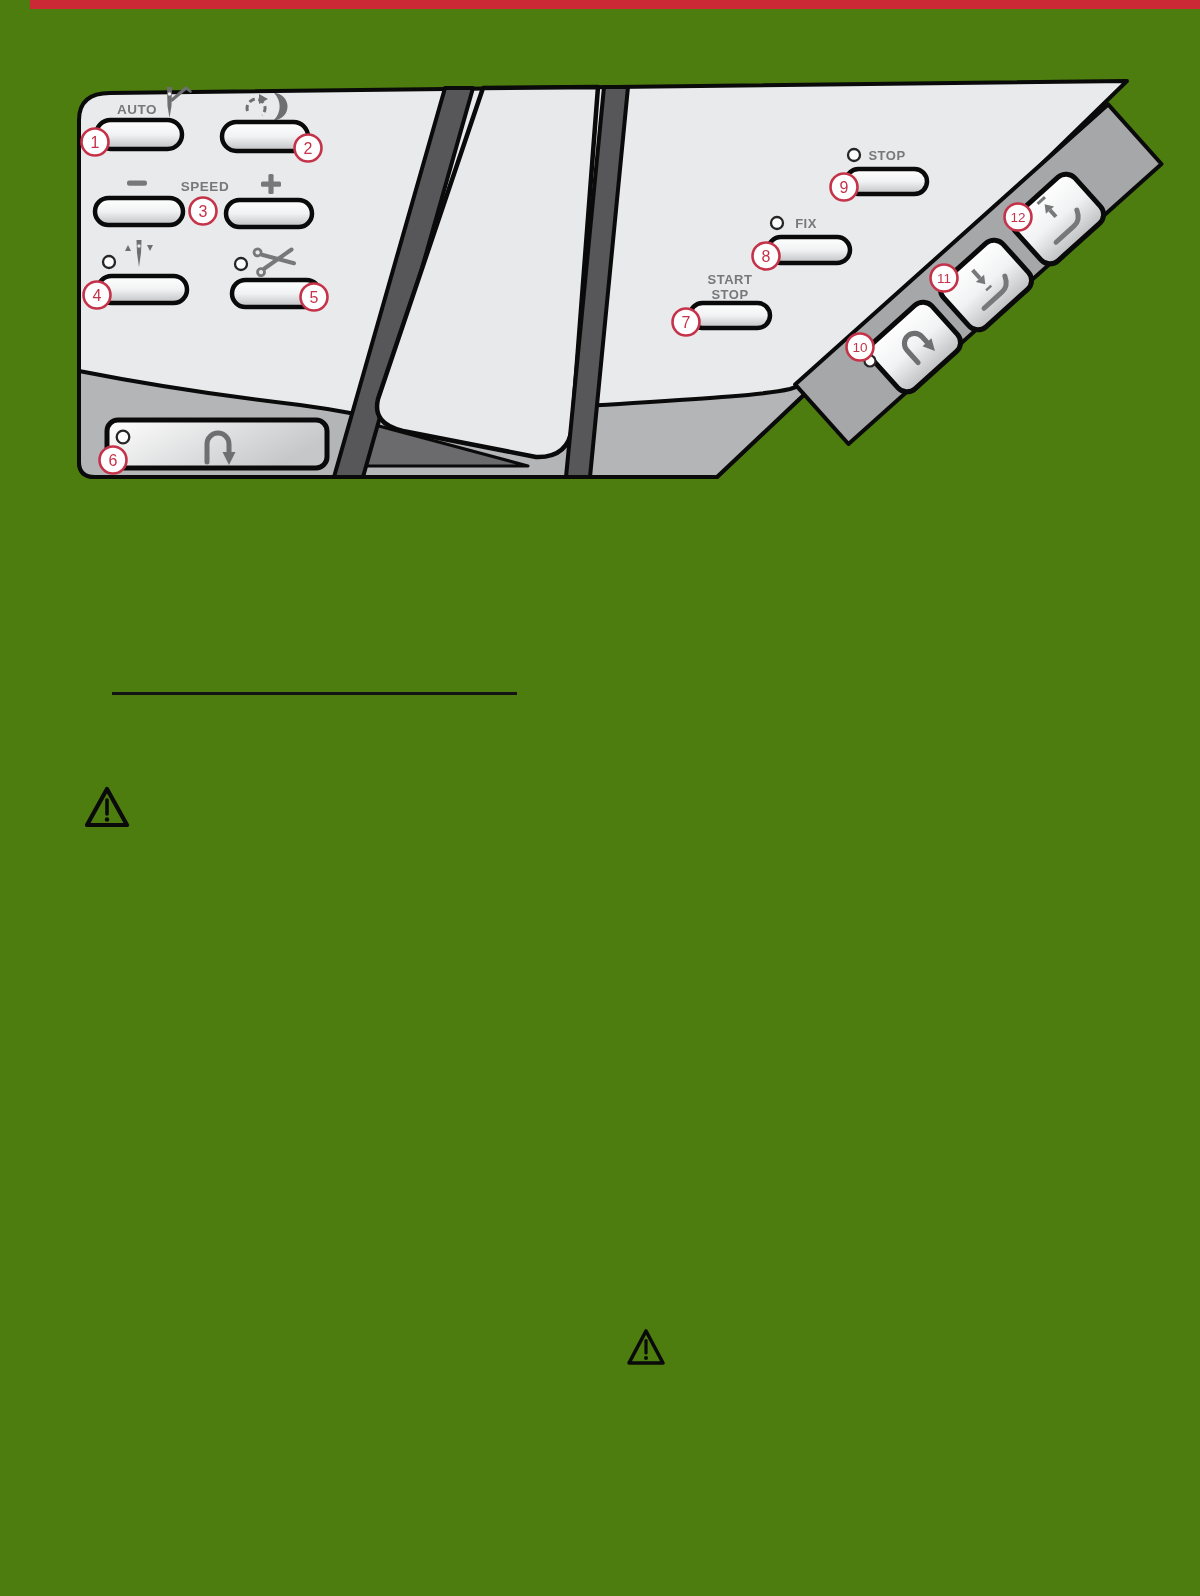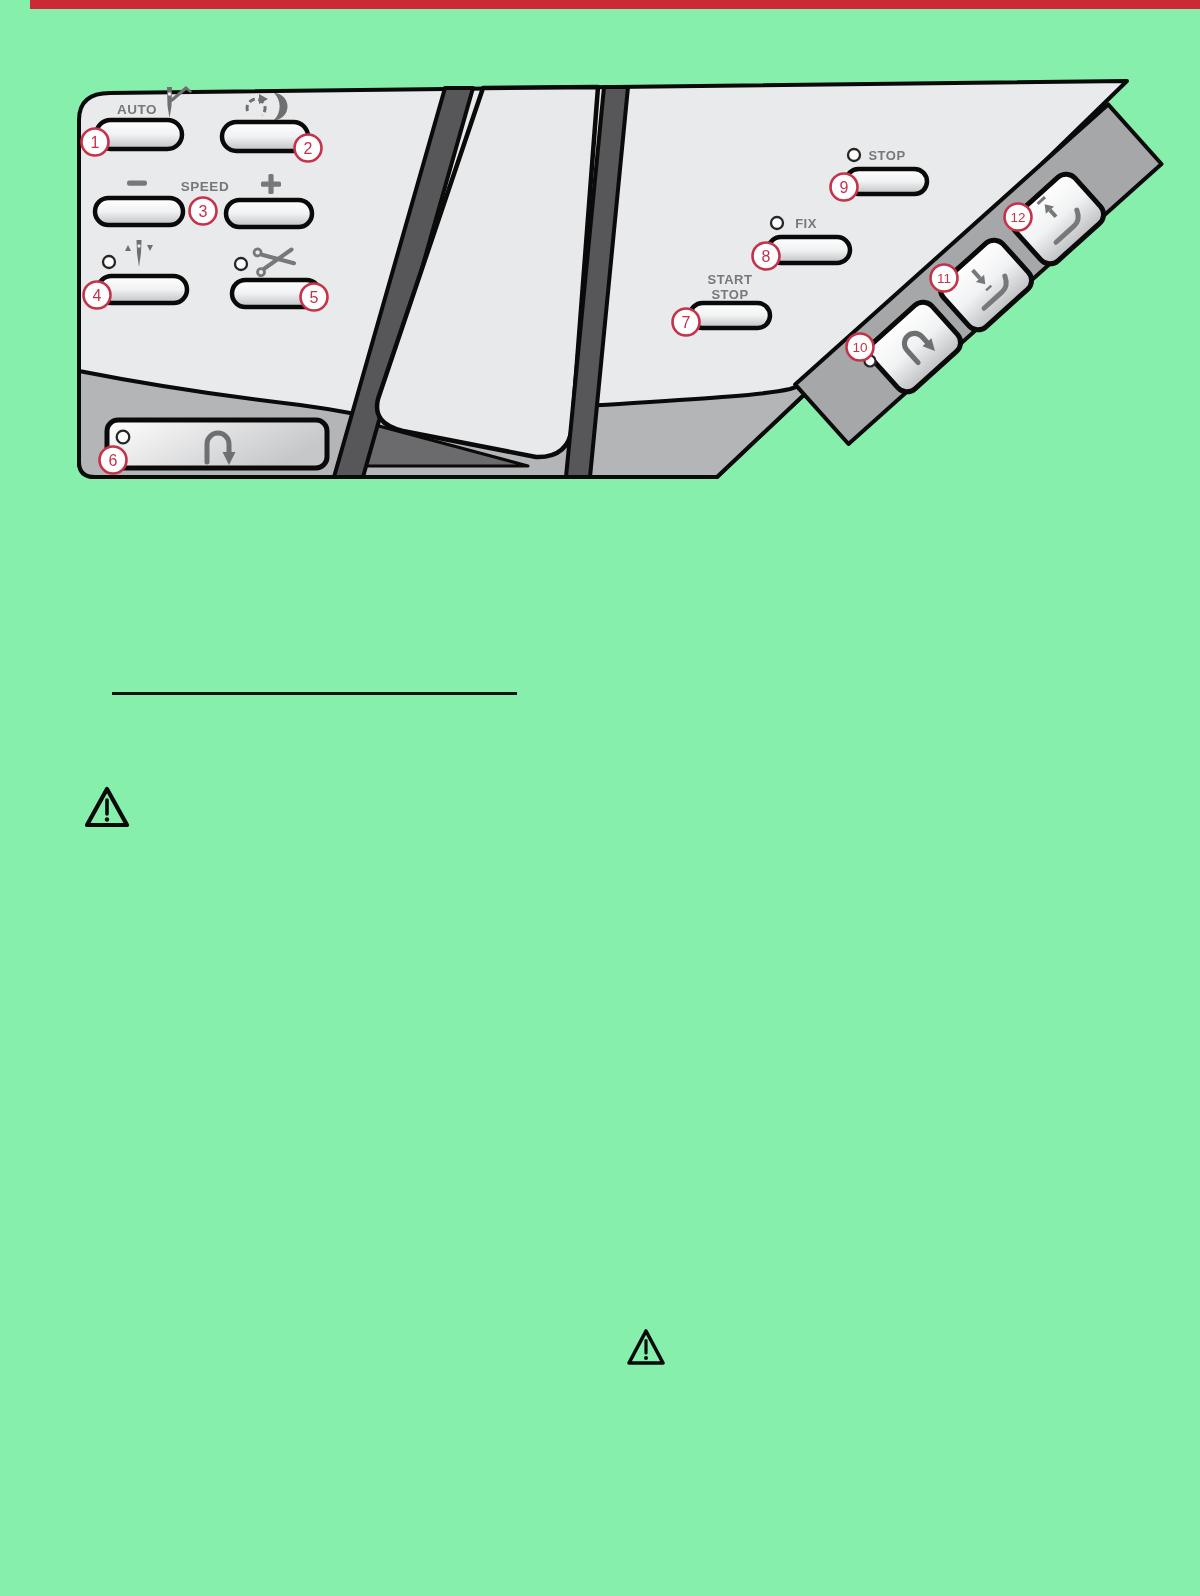--- a/index.html
+++ b/index.html
@@ -1,16 +1,16 @@
 <!DOCTYPE html>
 <html><head>
 <meta charset="utf-8">
 <style>
   html,body{margin:0;padding:0;background:#ffffff;}
-  .page{position:relative;width:1200px;height:1596px;background:#86efac;overflow:hidden;
+  .page{position:relative;width:1200px;height:1596px;background:#4d7c0f;overflow:hidden;
         font-family:"Liberation Sans", sans-serif;}
   .accent-bar{position:absolute;left:30px;top:0;width:1170px;height:9px;background:#cc2936;}
   .illustration{position:absolute;left:0;top:0;}
   .heading-rule{position:absolute;left:112px;top:692px;width:405px;height:2.5px;background:#141414;}
   .warn1{position:absolute;left:85px;top:784px;}
   .warn2{position:absolute;left:626px;top:1327px;}
   text{font-family:"Liberation Sans", sans-serif;}
   .btn-label{font-weight:bold;fill:#77787a;letter-spacing:.5px;}
   .callout-num{fill:#c5334a;}
 </style>

